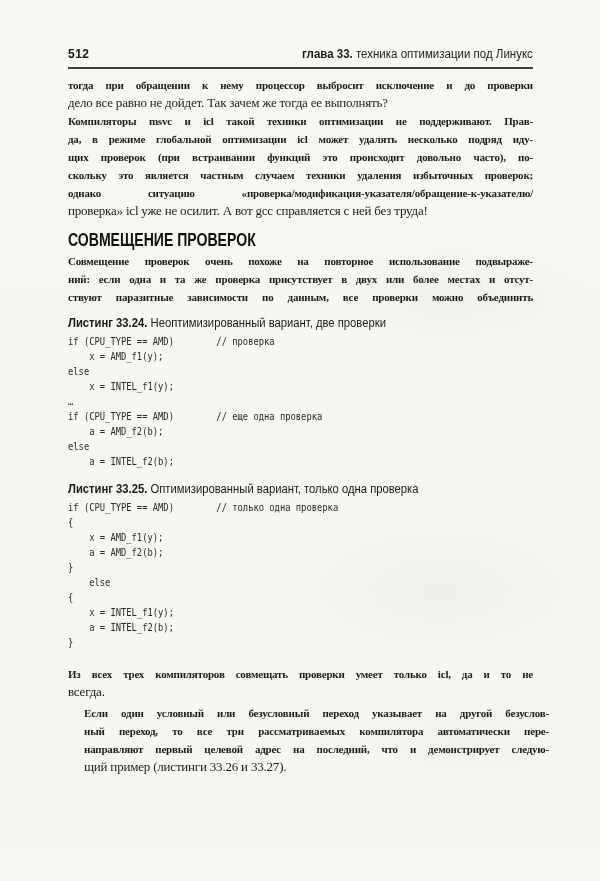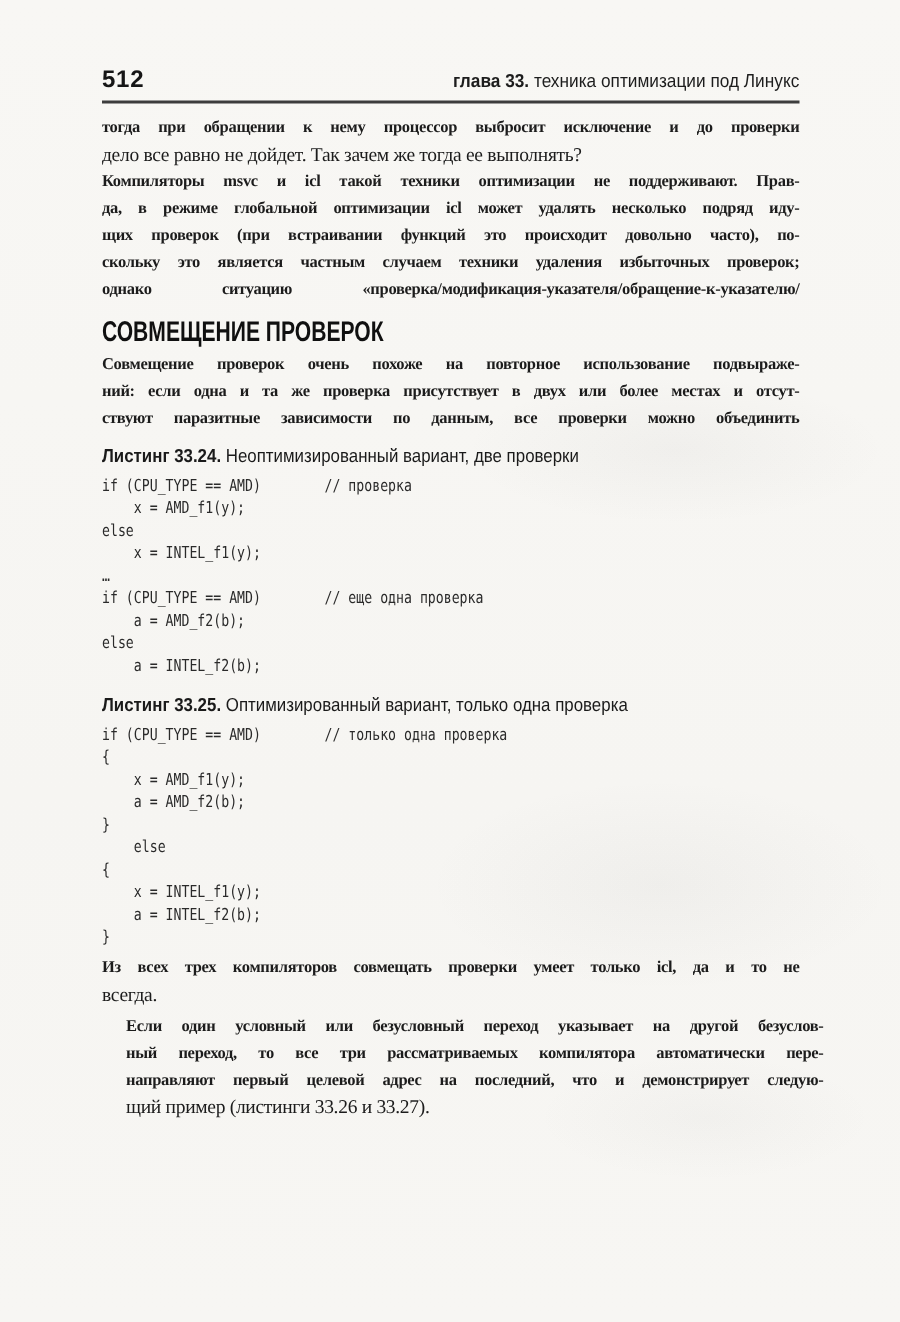--- a/index.html
+++ b/index.html
@@ -21,21 +21,21 @@
       linear-gradient(180deg,#f8f7f4 0%,#f6f5f2 60%,#f7f6f3 100%);
   }
   .hdr{
     display:flex;justify-content:space-between;align-items:baseline;
     border-bottom:2px solid #3d3d3d;
     padding-bottom:3px;line-height:20px;
     width:465px;
   }
   .pagenum{
     font-family:"Liberation Sans",sans-serif;
-    font-weight:bold;font-size:16px;color:#161616;
+    font-weight:bold;font-size:12px;color:#161616;
     letter-spacing:0.5px;
   }
   .chapter{
     font-family:"Liberation Sans",sans-serif;
     font-size:12.5px;color:#1d1d1d;
     display:inline-block;transform:scaleX(0.92);transform-origin:right center;
     white-space:nowrap;
   }
   .chapter b{font-weight:bold;}
   .para{width:465px;color:#1c1c1c;}
@@ -61,21 +61,21 @@
     display:inline-block;transform:scaleX(0.9);transform-origin:left center;
   }
   .listcap b{font-weight:bold;}
   .code{
     font-family:"DejaVu Sans Mono","Liberation Mono",monospace;
     font-size:11px;line-height:15px;color:#2a2a2a;
     white-space:pre;margin:0;
     display:inline-block;transform:scaleX(0.8);transform-origin:left top;
   }
   .mt7{margin-top:7px;} .mt0{margin-top:0;}
-  .mt2{margin-top:2px;} .mt4{margin-top:4px;} .mt3{margin-top:3px;margin-left:16px;}
+  .mt2{margin-top:2px;} .mt4{margin-top:15px;} .mt3{margin-top:3px;margin-left:16px;}
   .capwrap1{margin-top:7px;height:16px;}
   .capwrap2{margin-top:10px;height:16px;}
   .codewrap1{margin-top:5px;height:135px;}
   .codewrap2{margin-top:5px;height:150px;}
   .h1wrap{margin-top:10px;height:20px;}
   .h2wrap{margin-top:10px;height:20px;}
 </style>
 </head>
 <body>
 
@@ -90,20 +90,21 @@
     <div class="jline">тогда при обращении к нему процессор выбросит исключение и до проверки</div>
     <div class="jlast">дело все равно не дойдет. Так зачем же тогда ее выполнять?</div>
   </div>
 
   <div class="para mt0">
     <div class="jline">Компиляторы msvc и icl такой техники оптимизации не поддерживают. Прав-</div>
     <div class="jline">да, в режиме глобальной оптимизации icl может удалять несколько подряд иду-</div>
     <div class="jline">щих проверок (при встраивании функций это происходит довольно часто), по-</div>
     <div class="jline">скольку это является частным случаем техники удаления избыточных проверок;</div>
     <div class="jline">однако ситуацию «проверка/модификация-указателя/обращение-к-указателю/</div>
+    <div class="jlast">проверка» icl уже не осилит. А вот gcc справляется с ней без труда!</div>
   </div>
 
   <div class="h1wrap">
     <div class="sechead"><span class="squeeze">СОВМЕЩЕНИЕ ПРОВЕРОК</span></div>
   </div>
 
   <div class="para mt2">
     <div class="jline">Совмещение проверок очень похоже на повторное использование подвыраже-</div>
     <div class="jline">ний: если одна и та же проверка присутствует в двух или более местах и отсут-</div>
     <div class="jline">ствуют паразитные зависимости по данным, все проверки можно объединить</div>

